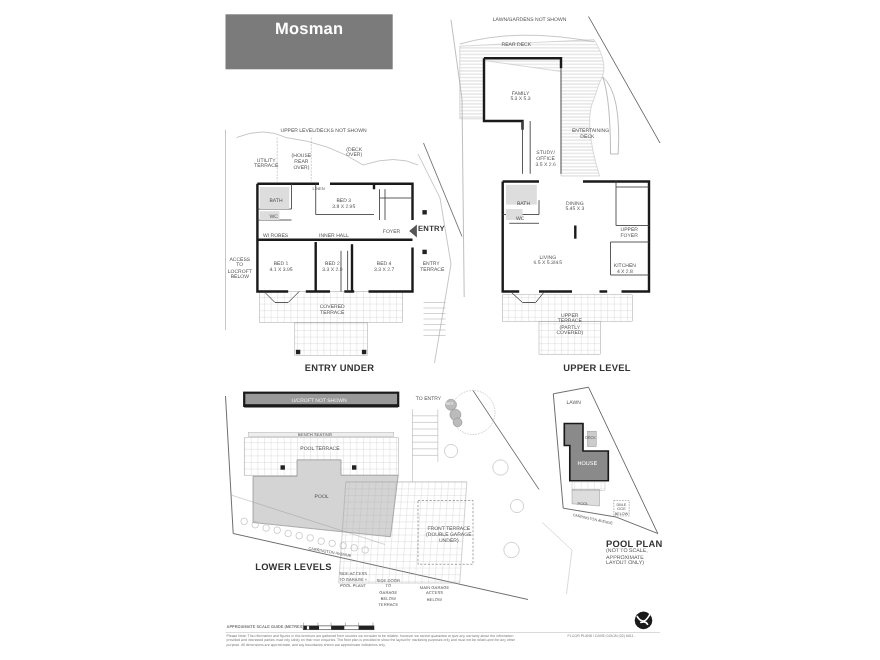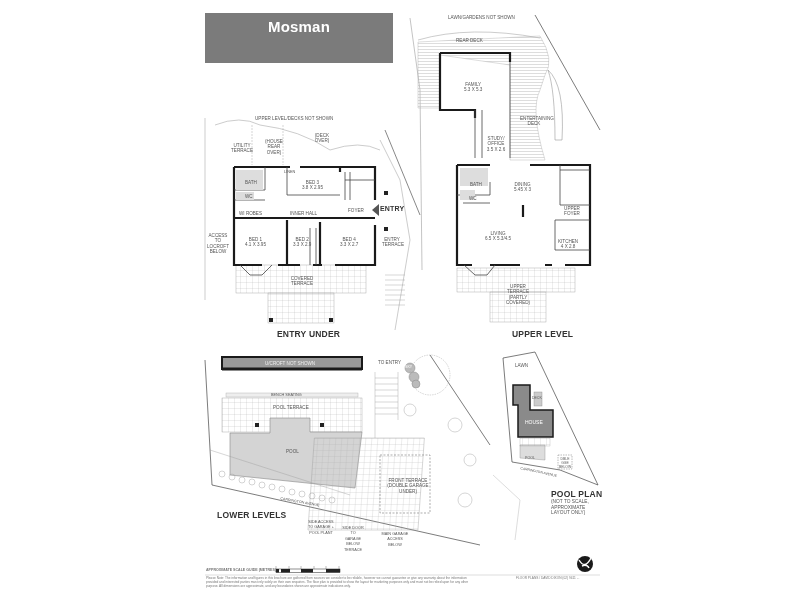--- a/index.html
+++ b/index.html
@@ -1,18 +1,18 @@
 <!DOCTYPE html>
 <html><head>
 <meta charset="utf-8">
 <style>
   html,body{margin:0;padding:0;background:#fff;}
   body{width:800px;height:600px;position:relative;overflow:hidden;font-family:"Liberation Sans",sans-serif;color:#333;}
   .abs{position:absolute;}
-  .title-box{left:205px;top:13px;width:188px;height:50px;background:#7b7b7b;color:#fff;text-align:center;}
+  .title-box{left:205px;top:13px;width:152px;height:50px;background:#7b7b7b;color:#fff;text-align:center;}
   .title-box .t1{font-weight:bold;font-size:15px;margin-top:5px;letter-spacing:0.2px;}
   .title-box .t2{font-size:14px;margin-top:2px;}
   .lbl{position:absolute;font-size:4.6px;color:#555;text-align:center;line-height:5.4px;text-transform:uppercase;white-space:nowrap;}
   .sec{position:absolute;font-weight:bold;font-size:8.5px;color:#333;white-space:nowrap;letter-spacing:0.2px;}
   svg{position:absolute;left:0;top:0;}
   .small{position:absolute;font-size:3.6px;color:#777;line-height:4.4px;}
 </style>
 </head>
 <body>
 
@@ -221,21 +221,21 @@
 <div class="lbl" style="left:378px;top:360px;">TO ENTRY</div>
 <div class="lbl" style="left:271px;top:393px;font-size:3.8px;">BENCH SEATING</div>
 <div class="lbl" style="left:273px;top:405px;">POOL TERRACE</div>
 <div class="lbl" style="left:286px;top:449px;">POOL</div>
 <div class="lbl" style="left:385px;top:478px;width:46px;white-space:normal;">FRONT TERRACE (DOUBLE GARAGE UNDER)</div>
 <div class="lbl" style="left:280px;top:500px;font-size:3.6px;transform:rotate(10deg);">CARRINGTON AVENUE</div>
 <div class="lbl" style="left:308px;top:520px;width:26px;white-space:normal;font-size:3.8px;">SIDE ACCESS TO GARAGE + POOL PLANT</div>
 <div class="lbl" style="left:342px;top:526px;width:22px;white-space:normal;font-size:3.8px;">SIDE DOOR TO GARAGE BELOW TERRACE</div>
 <div class="lbl" style="left:380px;top:532px;width:30px;white-space:normal;font-size:3.8px;">MAIN GARAGE ACCESS BELOW</div>
 <div class="lbl" style="left:405px;top:365px;font-size:3.6px;color:#fff;">SKY</div>
-<div class="sec" style="left:217px;top:510px;">LOWER LEVELS</div>
+<div class="sec" style="left:232px;top:510px;">LOWER LEVELS</div>
 
 <div class="lbl" style="left:515px;top:363px;">LAWN</div>
 <div class="lbl" style="left:525px;top:420px;color:#fff;font-size:5px;">HOUSE</div>
 <div class="lbl" style="left:532px;top:396px;font-size:3.5px;">DECK</div>
 <div class="lbl" style="left:525px;top:456px;font-size:3.6px;">POOL</div>
 <div class="lbl" style="left:558px;top:457px;width:14px;white-space:normal;font-size:3.4px;line-height:4px;">DBLE GGE BELOW</div>
 <div class="lbl" style="left:520px;top:470px;font-size:3.4px;transform:rotate(12deg);">CARRINGTON AVENUE</div>
 <div class="sec" style="left:551px;top:489px;">POOL PLAN</div>
 <div class="lbl" style="left:551px;top:499px;width:40px;white-space:normal;text-align:left;font-size:4.8px;line-height:5.6px;">(NOT TO SCALE, APPROXIMATE LAYOUT ONLY)</div>
 

